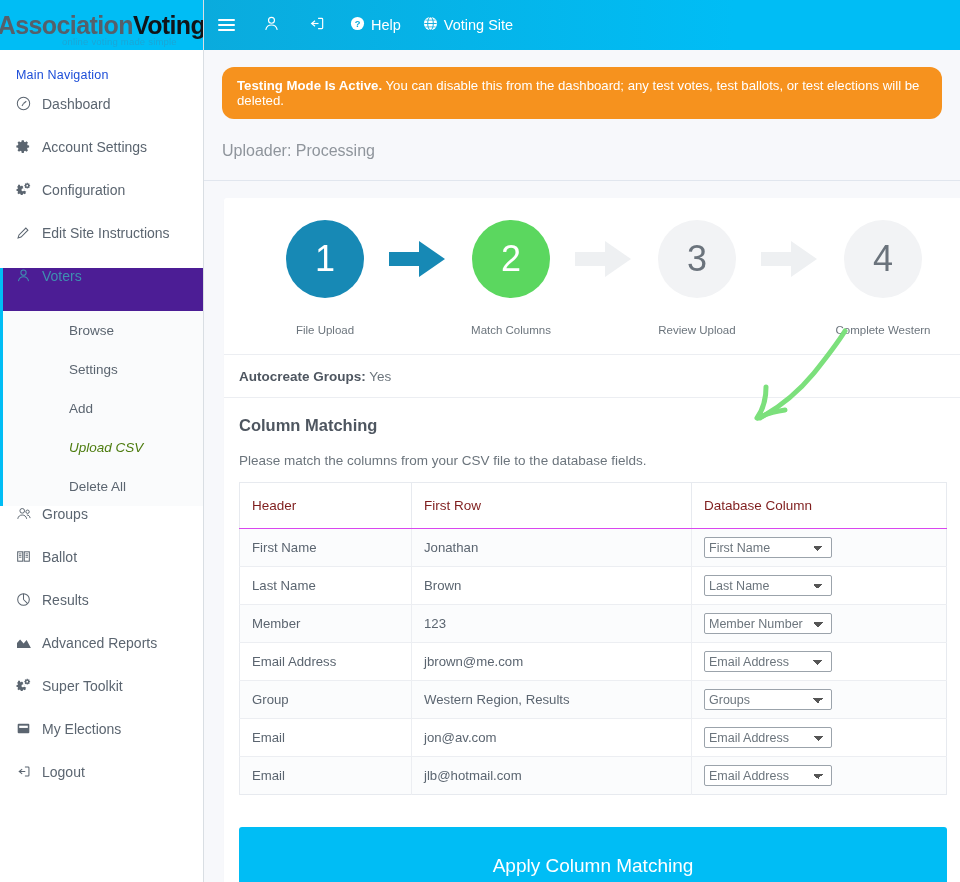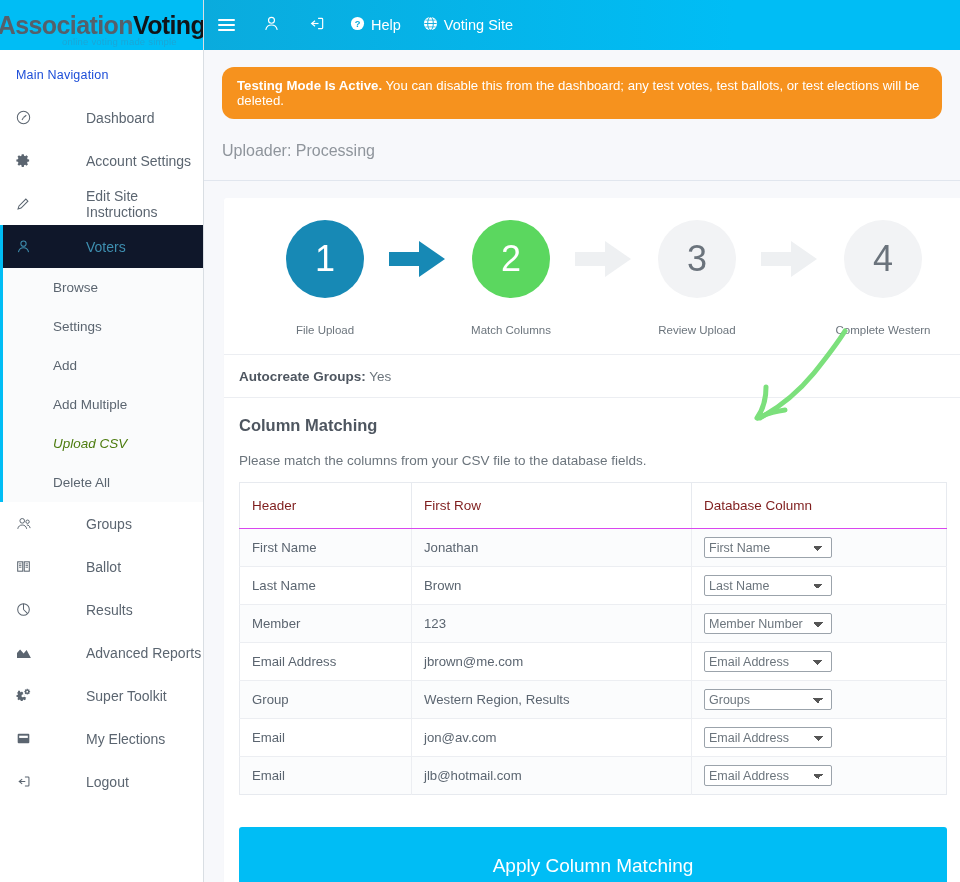--- a/index.html
+++ b/index.html
@@ -38,47 +38,46 @@
     font-size: 9.5px;
     color: #1aa6d6;
     letter-spacing: 0.2px;
     white-space: nowrap;
   }
   .nav-title {
     color: #1d4ed8; font-size: 12.5px;
     padding: 18px 0 14px 16px; letter-spacing: .2px;
   }
   .nav-item {
-    display: flex; align-items: center;
+    display: flex; align-items: flex-start;
     height: 43px; padding-left: 16px;
     color: #5b6570; font-size: 14px;
     cursor: pointer; text-decoration: none;
     border-left: 3px solid transparent;
     padding-left: 13px;
-    gap: 44px;
   }
   .nav-item .ic {
     width: 26px; flex: 0 0 26px;
     display: flex; align-items: center; justify-content: flex-start;
     color: #5b6570;
   }
   .nav-item.active {
     border-left: 3px solid #00bdf5;
     color: #3e8fb0;
-    background: #0f172a;
+    background: #4c1d95;
   }
   .nav-item.active .ic { color: #3e8fb0; }
   .submenu {
     background: #fafbfc;
     border-left: 3px solid #00bdf5;
   }
   .sub-item {
     display: block;
     height: 39px; line-height: 39px;
-    padding-left: 50px;
+    padding-left: 66px;
     font-size: 13.5px; color: #5b6570;
     cursor: pointer; text-decoration: none;
   }
   .sub-item.active { color: #4d7c0f; font-style: italic; }
 
   
   .topbar {
     position: absolute; left: 204px; top: 0;
     width: 756px; height: 50px;
     background: linear-gradient(to right, #0aabdd 0%, #00bdf5 70%, #00bdf5 100%);
@@ -275,20 +274,31 @@
     <a class="nav-item">
       <span class="ic">
         <svg width="15" height="15" viewBox="0 0 16 16" fill="currentColor">
             <path d="M8 5.1a2.9 2.9 0 100 5.8 2.9 2.9 0 000-5.8zm0 4.4a1.5 1.5 0 110-3 1.5 1.5 0 010 3z"></path>
             <path d="M14 9.1V6.9l-1.7-.3a4.6 4.6 0 00-.5-1.2l1-1.4-1.6-1.6-1.4 1a4.6 4.6 0 00-1.2-.5L8.3 1.2H6.1l-.3 1.7a4.6 4.6 0 00-1.2.5l-1.4-1L1.6 4l1 1.4a4.6 4.6 0 00-.5 1.2l-1.7.3v2.2l1.7.3a4.6 4.6 0 00.5 1.2l-1 1.4 1.6 1.6 1.4-1a4.6 4.6 0 001.2.5l.3 1.7h2.2l.3-1.7a4.6 4.6 0 001.2-.5l1.4 1 1.6-1.6-1-1.4a4.6 4.6 0 00.5-1.2L14 9.1z"></path>
           </svg>
       </span>
       <span>Account Settings</span>
     </a>
 
+    <a class="nav-item">
+      <span class="ic">
+        <svg width="16" height="15" viewBox="0 0 18 16" fill="currentColor">
+            <path d="M6.6 9.6V7.4l-1.3-.2a3.5 3.5 0 00-.4-.9l.8-1.1L4.1 3.6l-1.1.8a3.5 3.5 0 00-.9-.4L1.9 2.7H-.3v.1l.1 1.2a3.5 3.5 0 00-.9.4v1.1l.7.9a3.5 3.5 0 00-.4.9L-2 7.5v2.1l1.3.2a3.5 3.5 0 00.4.9l-.8 1.1 1.6 1.6 1.1-.8a3.5 3.5 0 00.9.4l.2 1.3h2.2l.2-1.3a3.5 3.5 0 00.9-.4l1.1.8L8.7 11.9l-.8-1.1a3.5 3.5 0 00.4-.9l1.3-.3z" transform="translate(2.6,0)"></path>
+            <circle cx="7.7" cy="8.5" r="1.5" fill="#fff"></circle>
+            <path d="M15.9 4.3V3.1l-.8-.1a2 2 0 00-.2-.5l.5-.7-.9-.9-.7.5a2 2 0 00-.5-.2l-.1-.8h-1.2l-.1.8a2 2 0 00-.5.2l-.7-.5-.9.9.5.7a2 2 0 00-.2.5l-.8.1v1.2l.8.1a2 2 0 00.2.5l-.5.7.9.9.7-.5a2 2 0 00.5.2l.1.8h1.2l.1-.8a2 2 0 00.5-.2l.7.5.9-.9-.5-.7a2 2 0 00.2-.5l.8-.1z"></path>
+            <circle cx="12.6" cy="3.7" r="1" fill="#fff"></circle>
+          </svg>
+      </span>
+      <span>Configuration</span>
+    </a>
 
     <a class="nav-item">
       <span class="ic">
         <svg width="15" height="15" viewBox="0 0 16 16" fill="none" stroke="currentColor" stroke-width="1.1">
             <path d="M2.2 13.8l1-3.2 7.3-7.3 2.2 2.2-7.3 7.3-3.2 1z"></path>
           </svg>
       </span>
       <span>Edit Site Instructions</span>
     </a>
 
@@ -299,21 +309,20 @@
             <path d="M2.6 14c.6-3 2.7-4.6 5.4-4.6S12.8 11 13.4 14"></path>
           </svg>
       </span>
       <span>Voters</span>
     </a>
 
     <div class="submenu">
       <a class="sub-item">Browse</a>
       <a class="sub-item">Settings</a>
       <a class="sub-item">Add</a>
-      <a class="sub-item">Add Multiple</a>
       <a class="sub-item active">Upload CSV</a>
       <a class="sub-item">Delete All</a>
     </div>
 
     <a class="nav-item">
       <span class="ic">
         <svg width="16" height="15" viewBox="0 0 18 16" fill="none" stroke="currentColor" stroke-width="1.1">
             <circle cx="7" cy="5" r="2.6"></circle>
             <path d="M2 14c.5-2.8 2.4-4.3 5-4.3S11.5 11.2 12 14"></path>
             <circle cx="13" cy="6" r="1.9"></circle>

